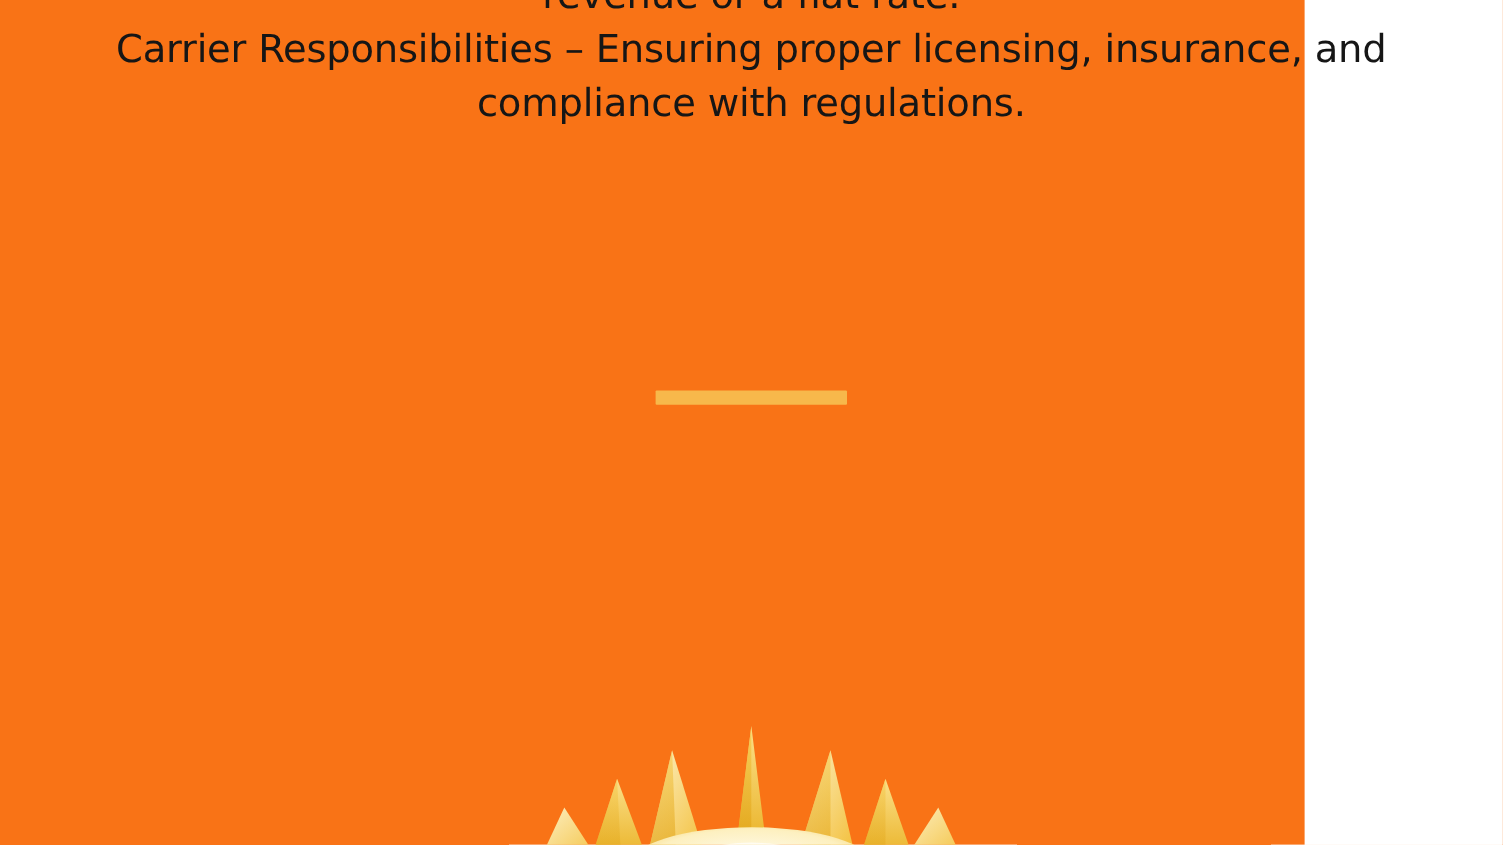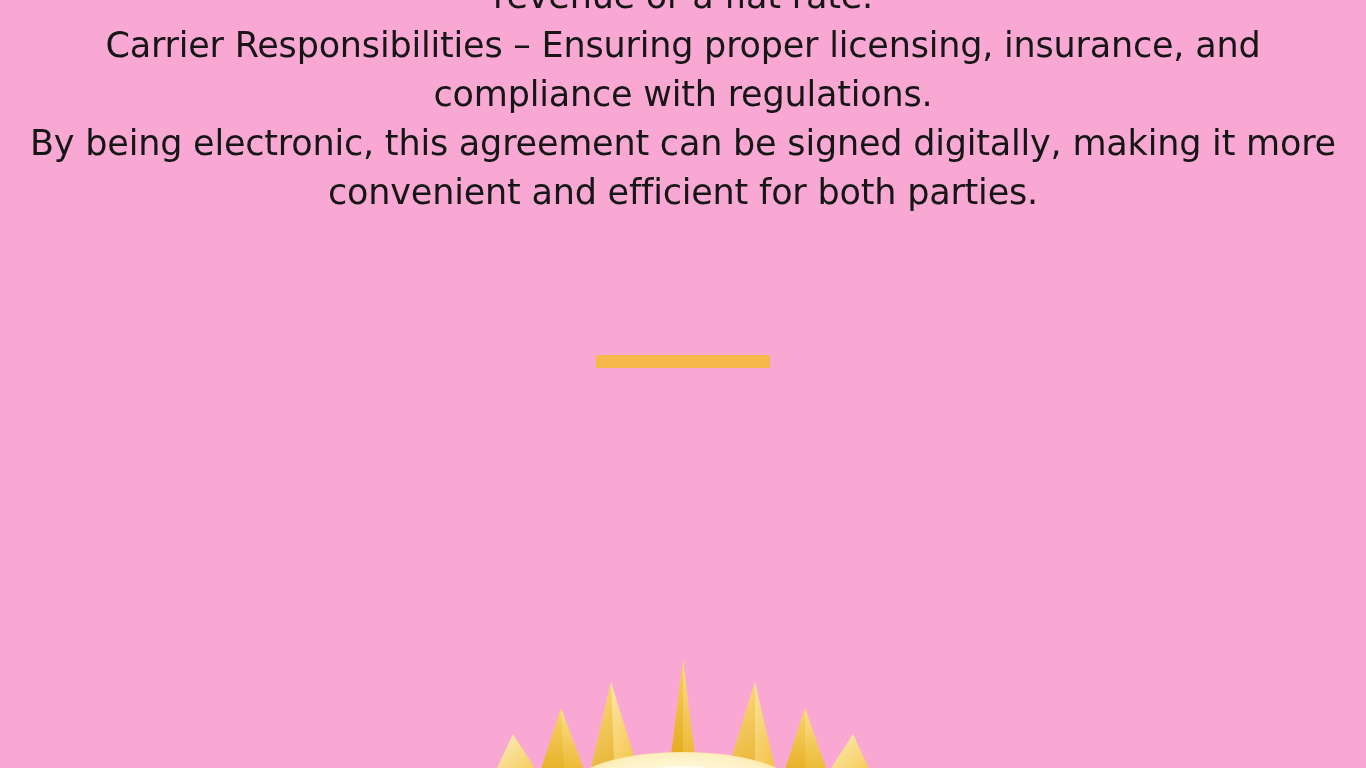--- a/index.html
+++ b/index.html
@@ -8,23 +8,23 @@
     width: 1366px;
     height: 768px;
     background: #ffffff;
     overflow: hidden;
   }
   body {
     font-family: "DejaVu Sans", "Liberation Sans", sans-serif;
   }
   .page {
     position: relative;
-    width: 1366px;
+    width: 1186px;
     height: 768px;
-    background: #f9a8d4;
+    background: #f97316;
   }
   .content-block {
     position: absolute;
     left: 0;
     top: -28px;
     width: 1366px;
     text-align: center;
     padding: 0 12px;
     box-sizing: border-box;
   }
@@ -66,21 +66,20 @@
   }
 </style>
 </head>
 <body>
 
 <div class="page">
 
   <div class="content-block">
     <p class="para-line">revenue or a flat rate.</p>
     <p class="para-line">Carrier Responsibilities – Ensuring proper licensing, insurance, and compliance with regulations.</p>
-    <p class="para-line">By being electronic, this agreement can be signed digitally, making it more convenient and efficient for both parties.</p>
   </div>
 
   <div class="divider-wrap">
     <div class="divider"></div>
   </div>
 
   <div class="star-wrap">
     <svg class="star-svg" width="400" height="130" viewBox="0 0 400 130">
       <defs>
         <linearGradient id="g1" x1="0" y1="0" x2="0" y2="1">

